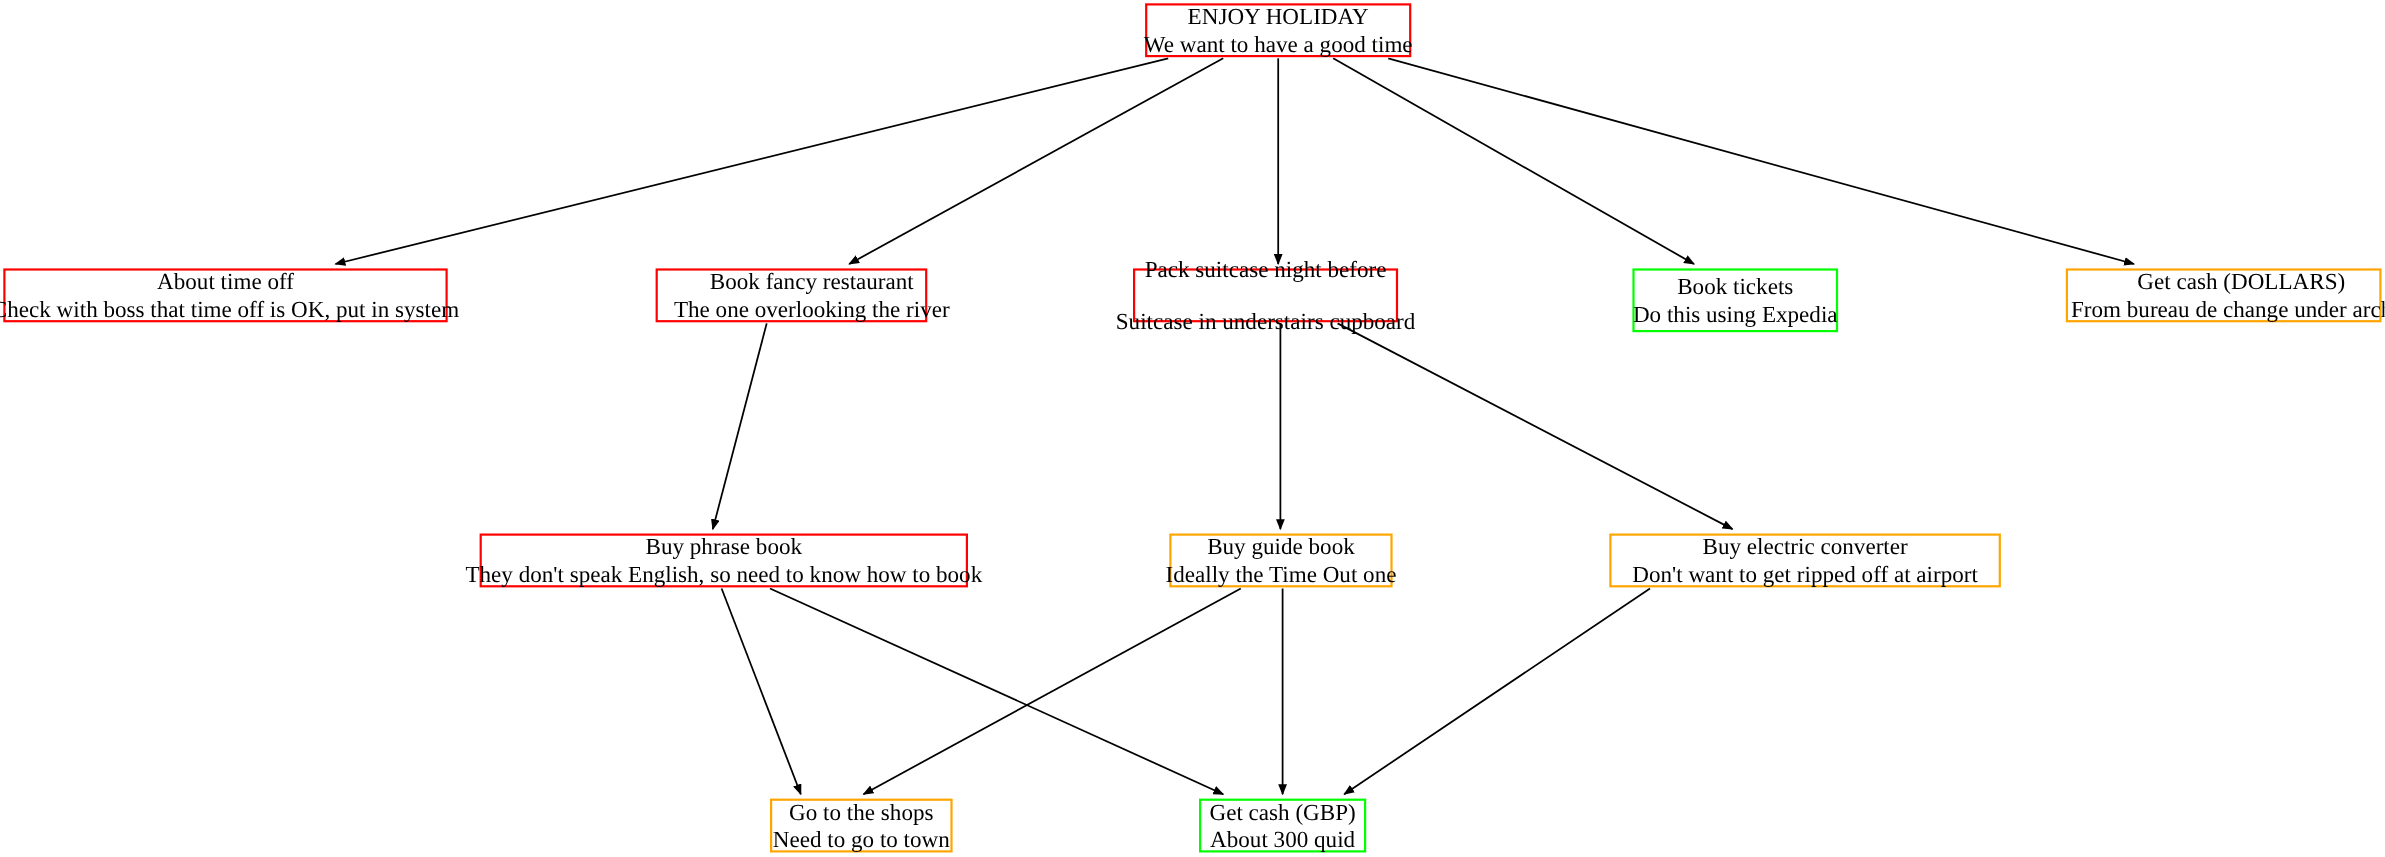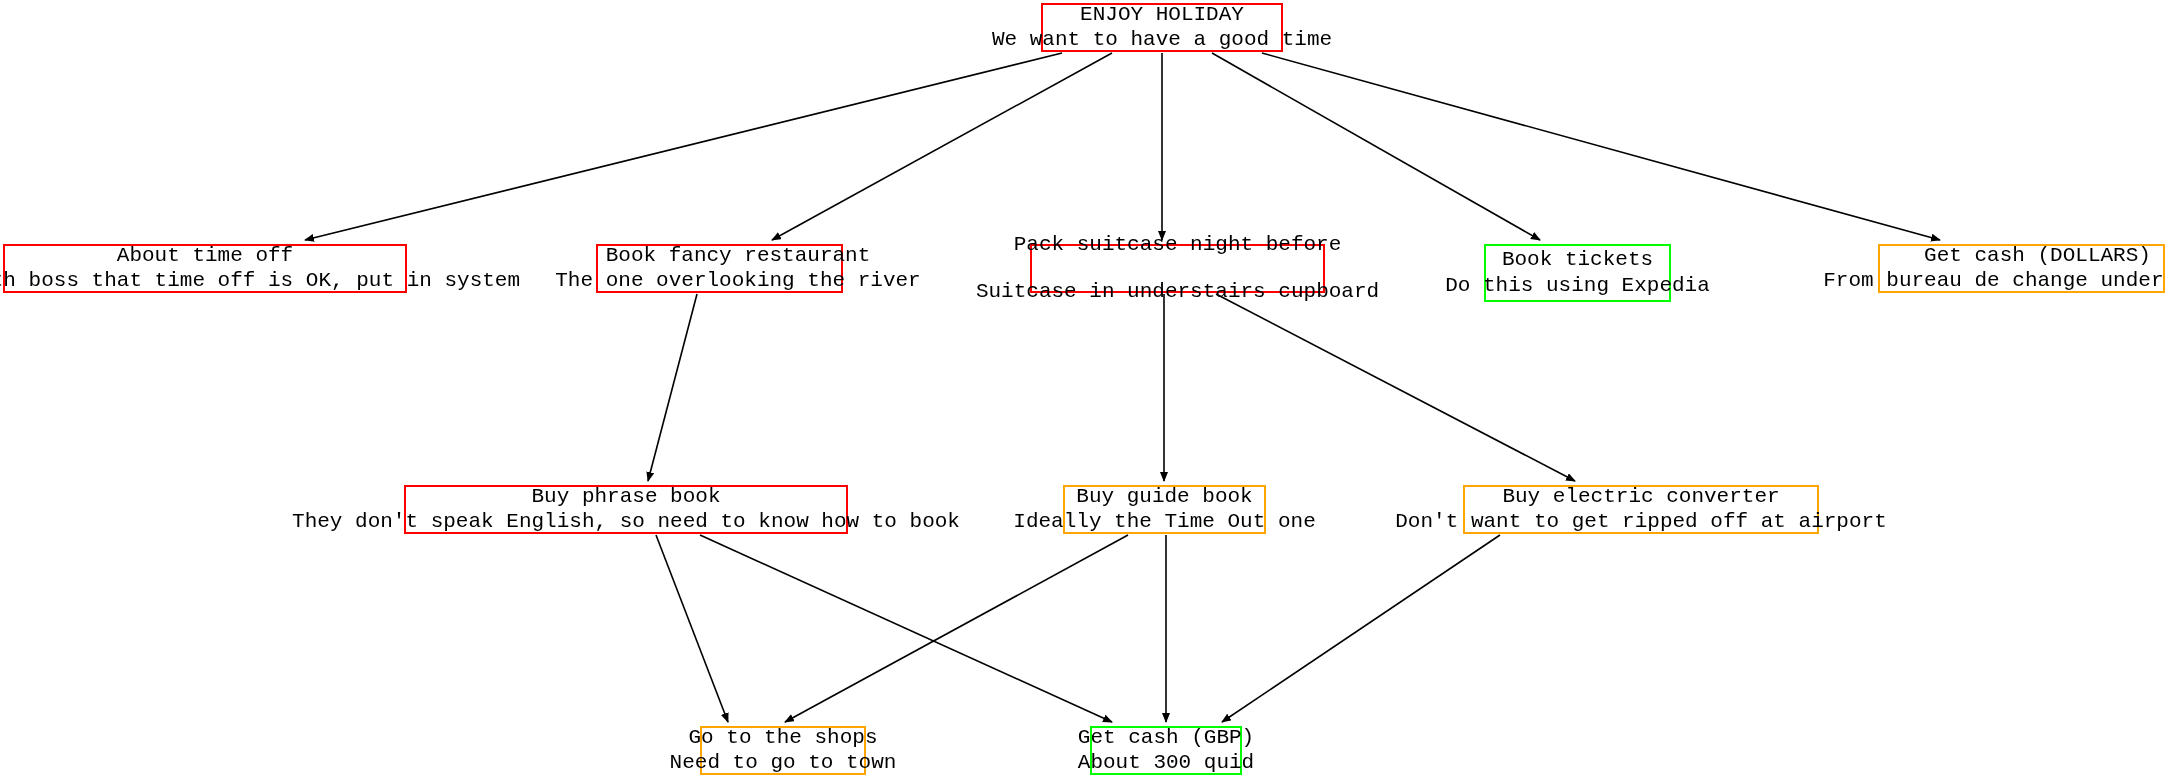--- a/index.html
+++ b/index.html
@@ -6,21 +6,21 @@
     margin: 0;
     padding: 0;
     background: #ffffff;
   }
   #canvas {
     position: relative;
     width: 2168px;
     height: 779px;
     background: #ffffff;
     overflow: hidden;
-    font-family: Liberation Mono, monospace;
+    font-family: Liberation Serif, serif;
   }
   #edge-layer {
     position: absolute;
     left: 0;
     top: 0;
     width: 2168px;
     height: 779px;
     pointer-events: none;
   }
   .node {
@@ -77,33 +77,33 @@
         <span class="node-sub">We want to have a good time</span>
       </div>
       <div class="node" style="left: 3px; top: 244px; width: 404px; height: 49px; border-color: rgb(255, 0, 0);">
         <span class="node-title">About time off</span>
         <span class="node-sub">Check with boss that time off is OK, put in system</span>
       </div>
       <div class="node" style="left: 596px; top: 244px; width: 247px; height: 49px; border-color: rgb(255, 0, 0); padding-left: 37px;">
         <span class="node-title">Book fancy restaurant</span>
         <span class="node-sub">The one overlooking the river</span>
       </div>
-      <div class="node" style="left: 1030px; top: 244px; width: 295px; height: 49px; border-color: rgb(255, 0, 0); gap: 22px;">
+      <div class="node" style="left: 1030px; top: 244px; width: 241px; height: 49px; border-color: rgb(255, 0, 0); gap: 22px;">
         <span class="node-title">Pack suitcase night before</span>
         <span class="node-sub">Suitcase in understairs cupboard</span>
       </div>
       <div class="node" style="left: 1484px; top: 244px; width: 187px; height: 58px; border-color: rgb(0, 255, 0);">
         <span class="node-title">Book tickets</span>
         <span class="node-sub">Do this using Expedia</span>
       </div>
       <div class="node" style="left: 1878px; top: 244px; width: 287px; height: 49px; border-color: rgb(255, 165, 0); padding-left: 32px;">
         <span class="node-title">Get cash (DOLLARS)</span>
         <span class="node-sub">From bureau de change under arches</span>
       </div>
-      <div class="node" style="left: 404px; top: 485px; width: 444px; height: 49px; border-color: rgb(255, 0, 0);">
+      <div class="node" style="left: 436px; top: 485px; width: 444px; height: 49px; border-color: rgb(255, 0, 0);">
         <span class="node-title">Buy phrase book</span>
         <span class="node-sub">They don't speak English, so need to know how to book</span>
       </div>
       <div class="node" style="left: 1063px; top: 485px; width: 203px; height: 49px; border-color: rgb(255, 165, 0);">
         <span class="node-title">Buy guide book</span>
         <span class="node-sub">Ideally the Time Out one</span>
       </div>
       <div class="node" style="left: 1463px; top: 485px; width: 356px; height: 49px; border-color: rgb(255, 165, 0);">
         <span class="node-title">Buy electric converter</span>
         <span class="node-sub">Don't want to get ripped off at airport</span>

